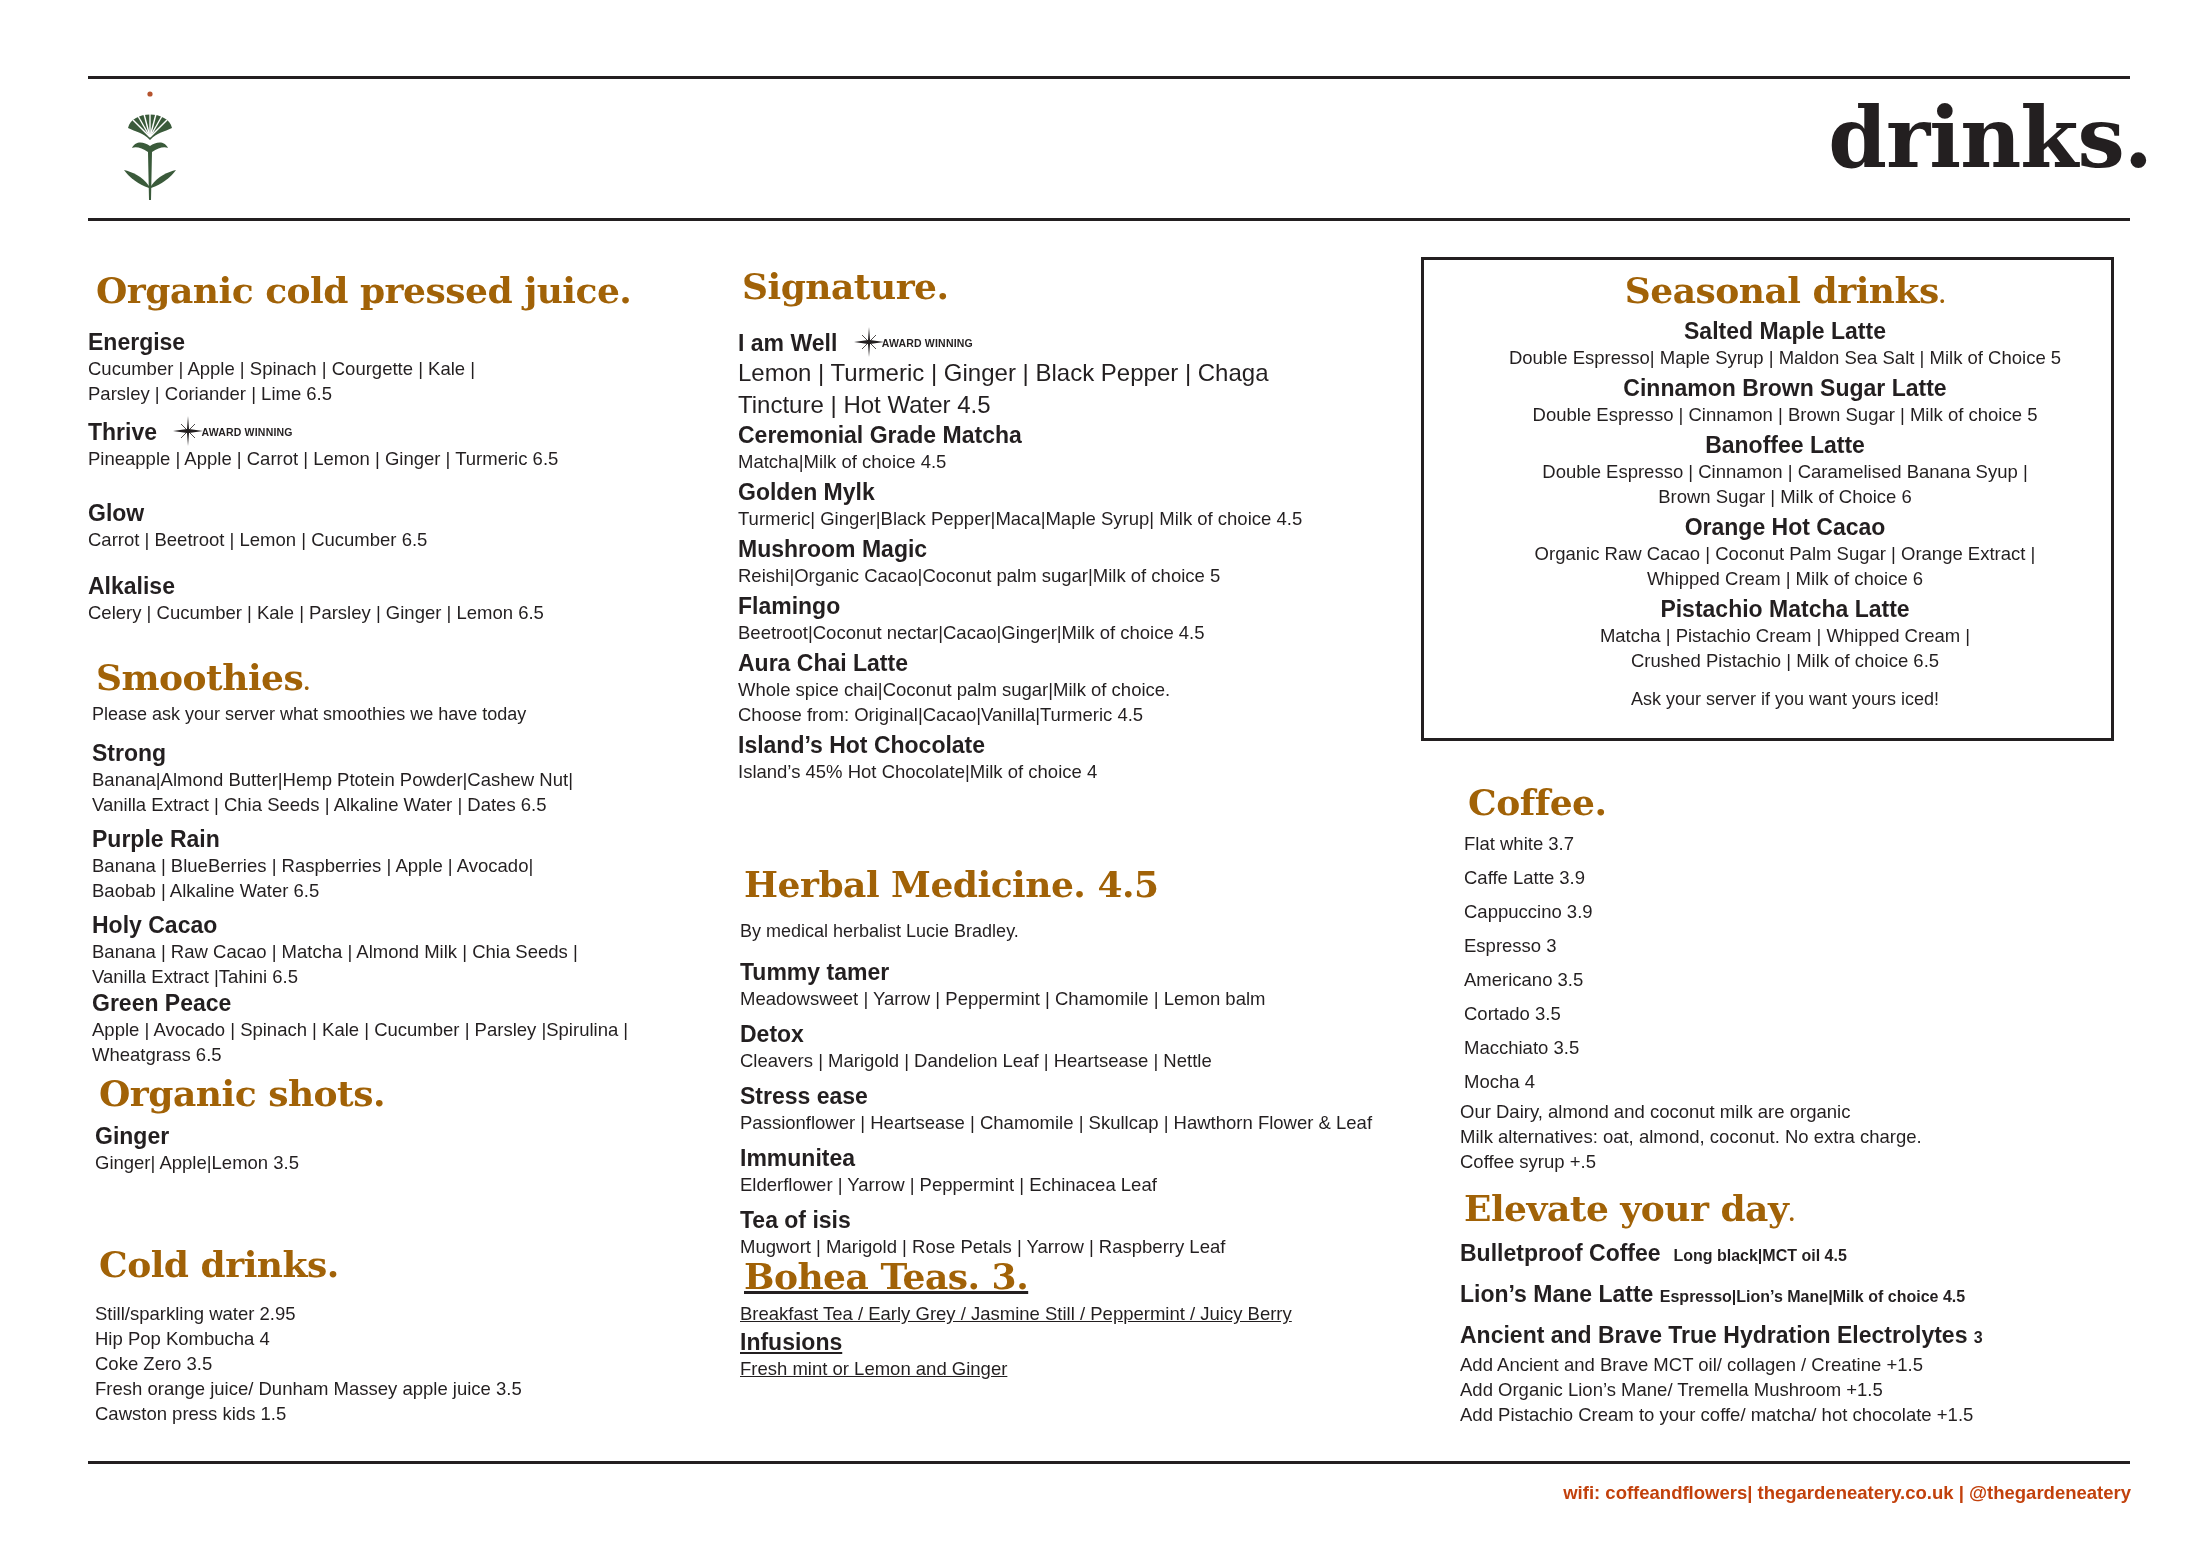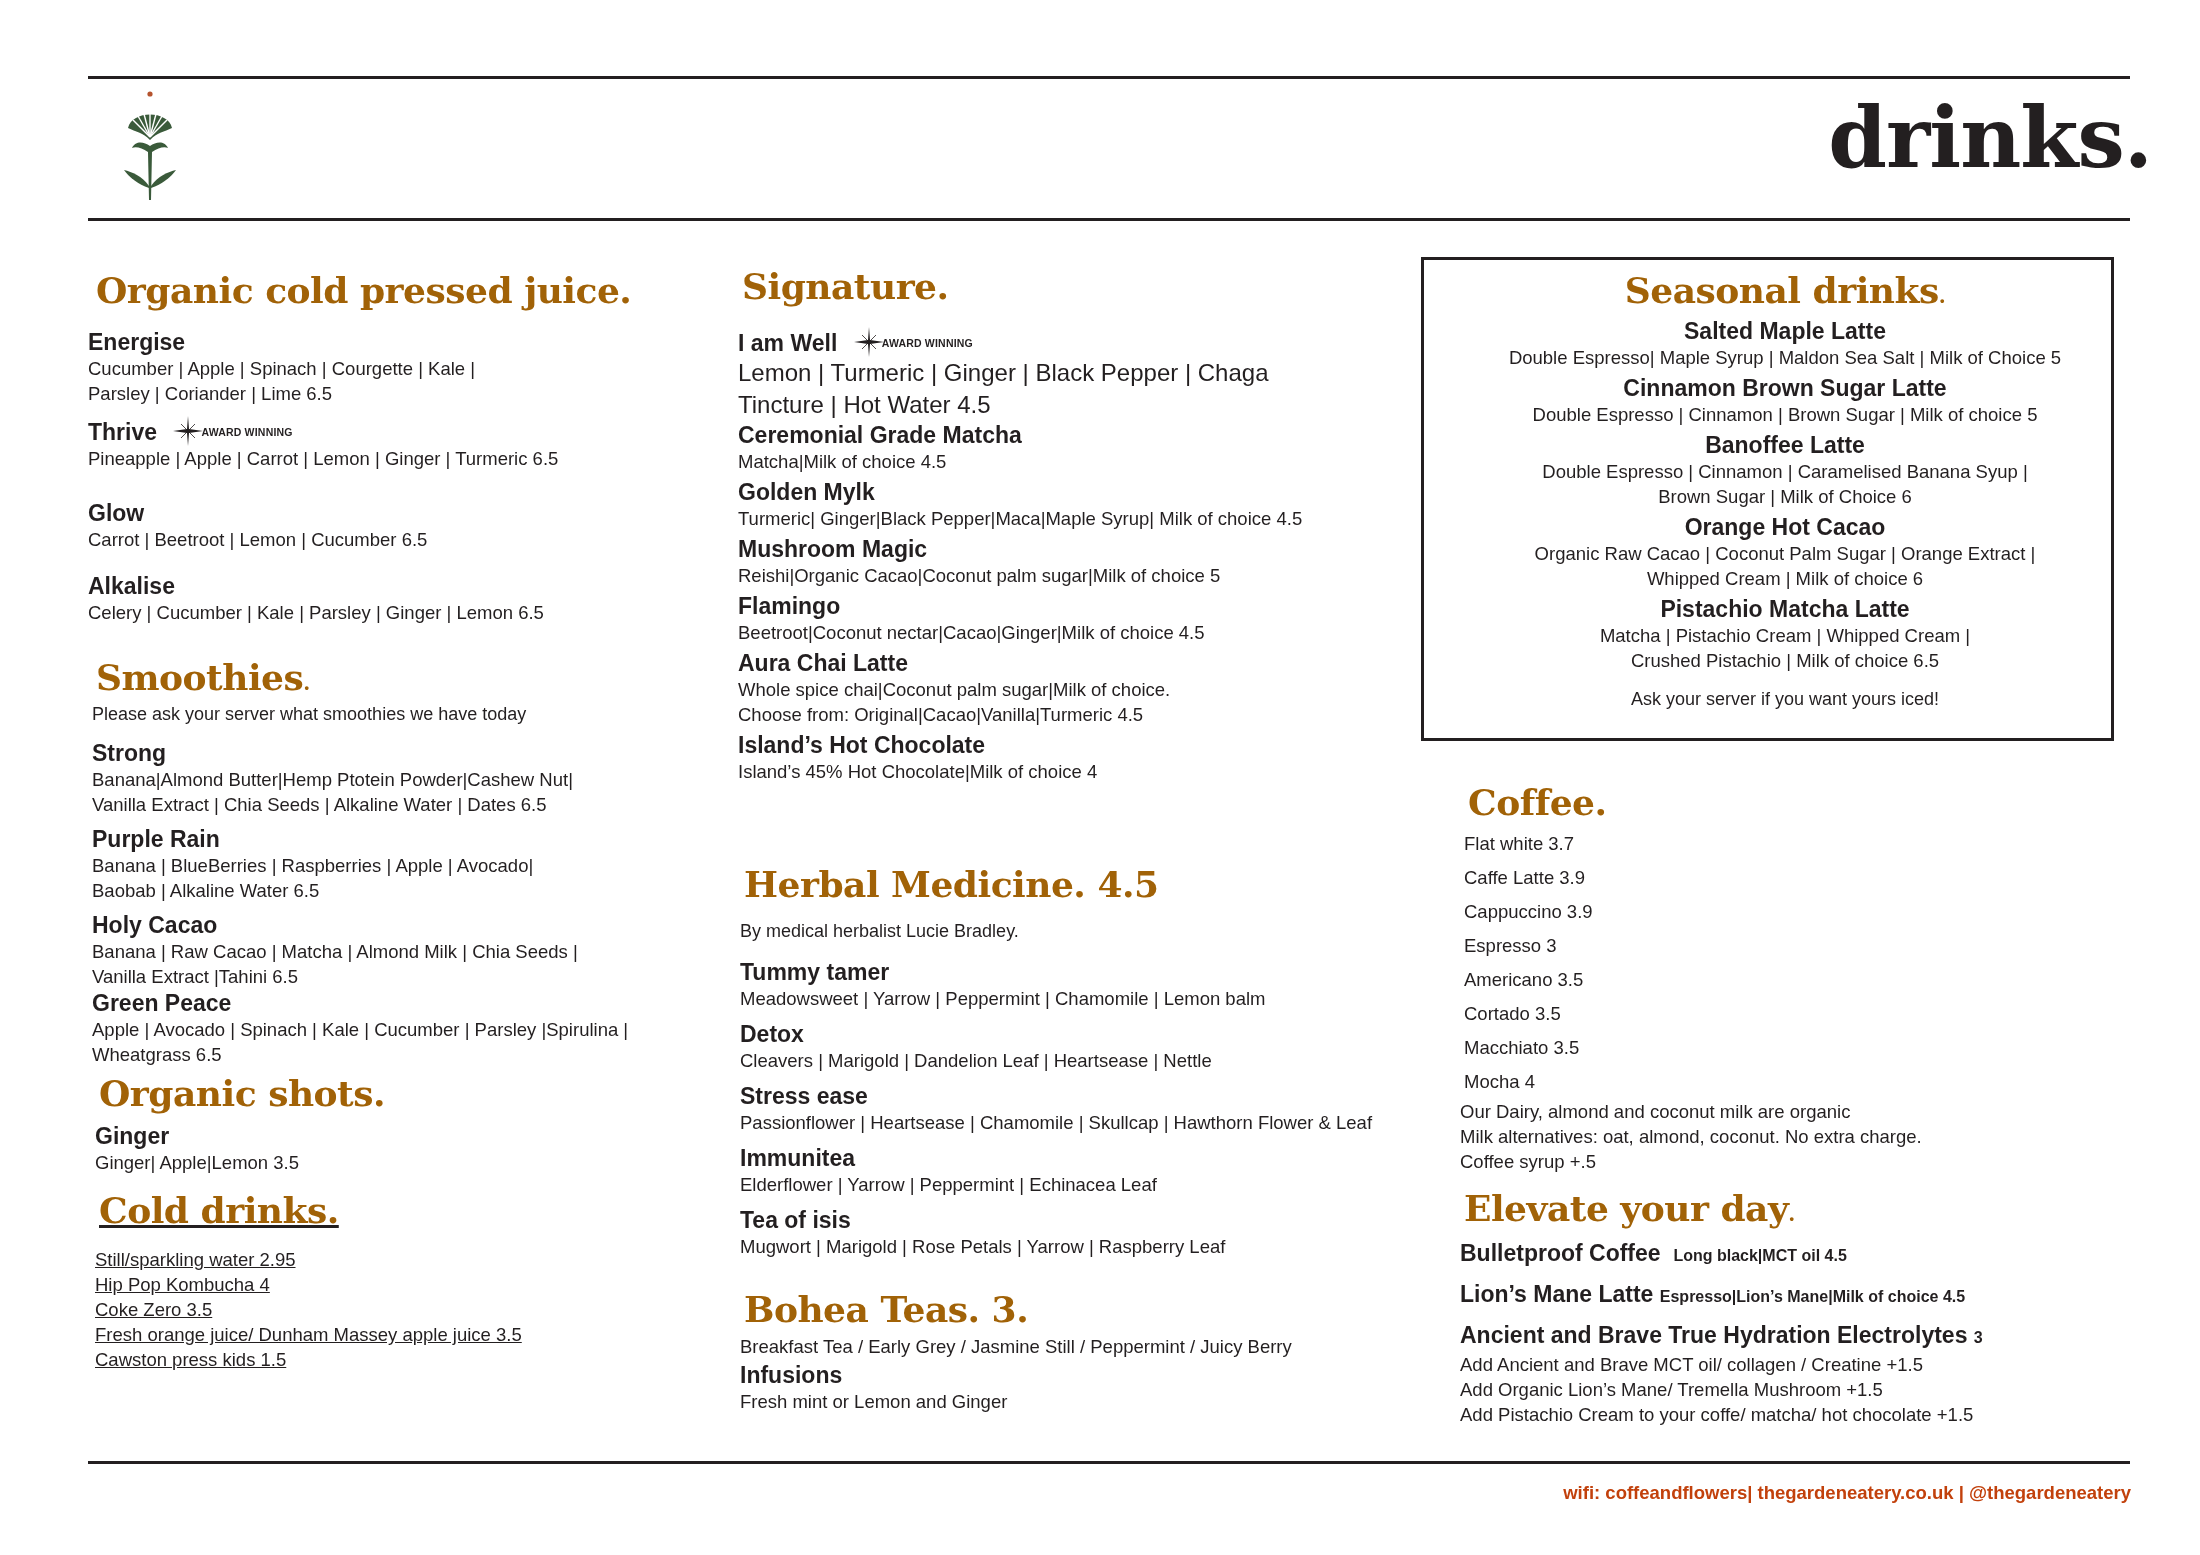--- a/index.html
+++ b/index.html
@@ -115,21 +115,21 @@
 </div>
 
 <div class="sec" style="left:95px; top:1069px; width:620px;">
   <h2 class="h">Organic shots.</h2>
   <div style="margin-top:8px;">
     <div class="item-name">Ginger</div>
     <div class="item-desc">Ginger| Apple|Lemon 3.5</div>
   </div>
 </div>
 
-<div class="sec" style="left:95px; top:1186px; width:620px;text-decoration:underline;">
+<div class="sec" style="left:95px; top:1240px; width:620px;">
   <h2 class="h">Cold drinks.</h2>
   <div class="plain-list" style="margin-top:16px;">
     <div>Still/sparkling water 2.95</div>
     <div>Hip Pop Kombucha 4</div>
     <div>Coke Zero 3.5</div>
     <div>Fresh orange juice/ Dunham Massey apple juice 3.5</div>
     <div>Cawston press kids 1.5</div>
   </div>
 </div>
 
@@ -194,21 +194,21 @@
   <div style="margin-top:9px;">
     <div class="item-name">Immunitea</div>
     <div class="item-desc">Elderflower | Yarrow | Peppermint | Echinacea Leaf</div>
   </div>
   <div style="margin-top:9px;">
     <div class="item-name">Tea of isis</div>
     <div class="item-desc">Mugwort | Marigold | Rose Petals | Yarrow | Raspberry Leaf</div>
   </div>
 </div>
 
-<div class="sec" style="left:740px; top:1285px; width:700px;">
+<div class="sec" style="left:740px; top:1252px; width:700px;text-decoration:underline;">
   <h2 class="h">Bohea Teas. 3.</h2>
   <div class="item-desc">Breakfast Tea / Early Grey / Jasmine Still / Peppermint / Juicy Berry</div>
   <div class="item-name" style="margin-top:2px;">Infusions</div>
   <div class="item-desc">Fresh mint or Lemon and Ginger</div>
 </div>
 
 <div class="seasonal-box"></div>
 <div class="sec" style="left:1460px; top:266px; width:650px;text-align:center;">
   <h2 class="h"><span>Seasonal drinks</span><span class="dot-small">.</span></h2>
   <div style="margin-top:6px;">

